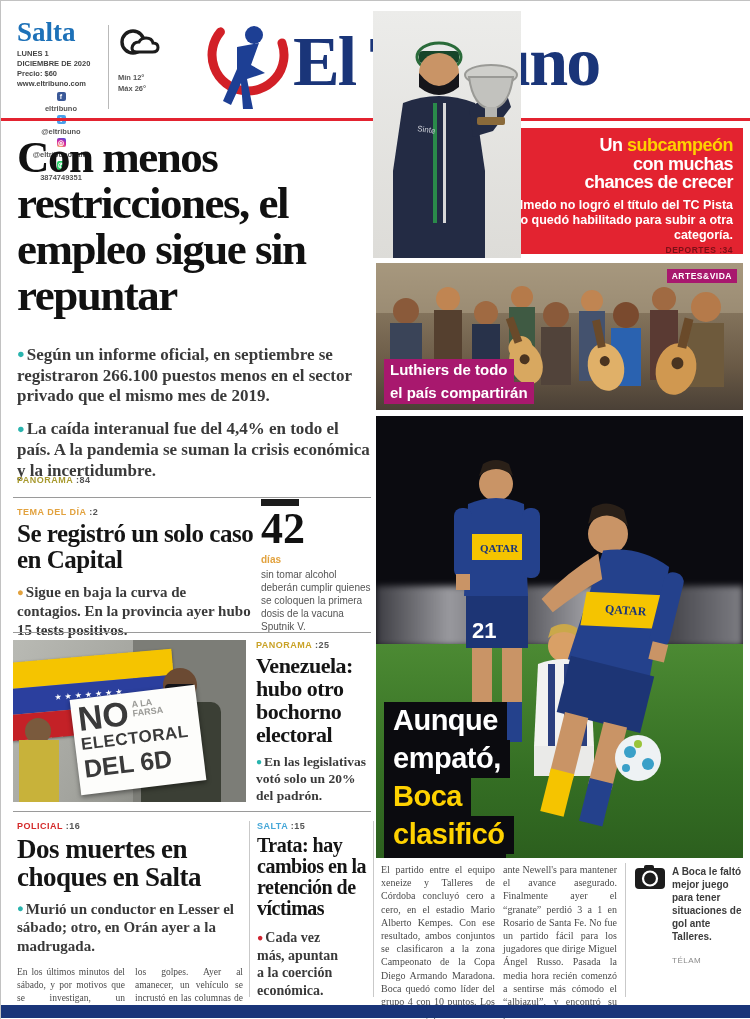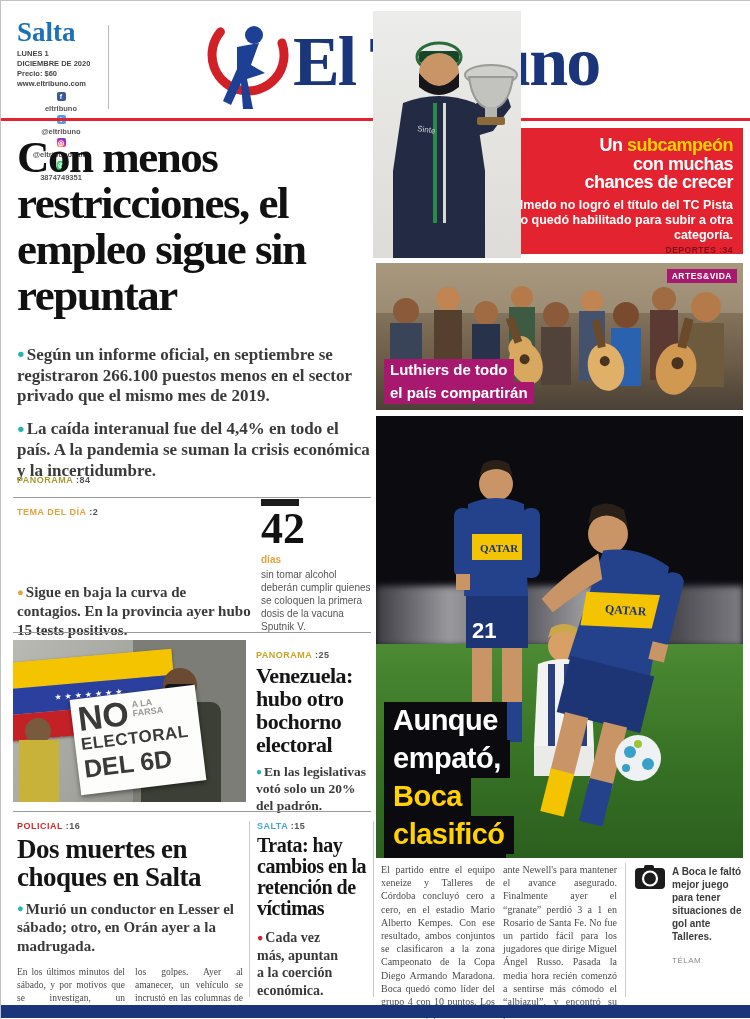--- a/index.html
+++ b/index.html
@@ -86,20 +86,30 @@
       <span>@eltribunosalta</span>
     </div>
     <div class="social-row">
       <span class="s-ico" style="background:#25d366;">✆</span>
       <span>3874749351</span>
     </div>
   </div>
 
   <div class="abs vline" style="left:107px;top:24px;height:84px;"></div>
 
+  <div class="abs" style="left:117px;top:26px;width:52px;">
+    <svg width="42" height="34" viewBox="0 0 42 34">
+      <circle cx="15" cy="15" r="11" fill="none" stroke="#1c1c1c" stroke-width="3.4"></circle>
+      <path d="M14 21 q1-6 7-6 q2-4 7-4 q6 0 7 5 q5 0 5 4.5 q0 4.5-5.5 4.5 l-16 0 q-4.5 0-4.5-4z" fill="#ffffff" stroke="#1c1c1c" stroke-width="3"></path>
+    </svg>
+    <div class="weather-t" style="margin-top:8px;">
+      <div>Mín 12°</div>
+      <div>Máx 26°</div>
+    </div>
+  </div>
 
   <div class="abs" style="left:206px;top:12px;width:82px;height:100px;">
     <svg width="82" height="100" viewBox="0 0 82 100">
       <path d="M41 6 a36 36 0 1 0 0.1 0" fill="none" stroke="#d22027" stroke-width="9" stroke-dasharray="150 76" stroke-linecap="round" transform="rotate(-50 41 42)"></path>
       <circle cx="47" cy="22" r="9" fill="#1d3f94"></circle>
       <path d="M30 34 L52 30 L44 52 L58 60 L40 66 L46 96 L36 96 L34 70 L24 92 L16 88 L30 56 Z" fill="#1d3f94"></path>
     </svg>
   </div>
 
   <div class="abs logo-text" style="left:292px;top:26px;width:452px;z-index:1;">El Tribuno</div>
@@ -119,20 +129,21 @@
 
   <div class="abs kicker" style="left:16px;top:474px;color:#a89a2f;">
     <span>PANORAMA</span> <span class="kick-page">:84</span>
   </div>
 
   <div class="abs gray-rule" style="left:12px;top:496px;width:358px;height:1px;"></div>
 
   <div class="abs kicker" style="left:16px;top:506px;color:#e2a23e;">
     <span>TEMA DEL DÍA</span> <span class="kick-page">:2</span>
   </div>
+  <div class="abs sec-head h-orange" style="left:16px;top:520px;width:238px;font-size:25px;">Se registró un solo caso en Capital</div>
   <p class="abs bullet-p" style="left:16px;top:582px;width:236px;font-size:15px;line-height:1.25;margin:0;">
     <span class="dot dot-orange">●</span><span>Sigue en baja la curva de contagios. En la provincia ayer hubo 15 tests positivos.</span>
   </p>
 
   <div class="abs" style="left:260px;top:498px;width:110px;">
     <div style="width:38px;height:7px;background:#1c1c1c;"></div>
     <div class="serif" style="font-weight:bold;font-size:44px;line-height:1.05;color:#111;">42</div>
     <div style="font-size:10px;font-weight:bold;color:#e2a23e;margin:2px 0 3px 0;">días</div>
     <div style="font-size:10px;color:#555;line-height:1.3;">sin tomar alcohol deberán cumplir quienes se coloquen la primera dosis de la vacuna Sputnik V.</div>
   </div>
@@ -159,21 +170,21 @@
           <span>A LA</span><br>
           <span>FARSA</span>
         </span>
       </div>
       <div style="font-size:17px;font-weight:bold;letter-spacing:.5px;">ELECTORAL</div>
       <div style="font-size:25px;font-weight:bold;">DEL 6D</div>
     </div>
   </div>
 
   <div class="abs" style="left:255px;top:639px;width:114px;">
-    <div class="kicker" style="color:#c9a227;margin-top:10px;">
+    <div class="kicker" style="color:#c9a227;">
       <span>PANORAMA</span> <span class="kick-page">:25</span>
     </div>
     <div class="sec-head" style="font-size:22px;margin-top:4px;">Venezuela: hubo otro bochorno electoral</div>
     <p class="bullet-p" style="font-size:13.5px;line-height:1.25;margin:8px 0 0 0;">
       <span class="dot dot-teal">●</span><span>En las legislativas votó solo un 20% del padrón.</span>
     </p>
   </div>
 
   <div class="abs gray-rule" style="left:12px;top:810px;width:358px;height:1px;"></div>
 

